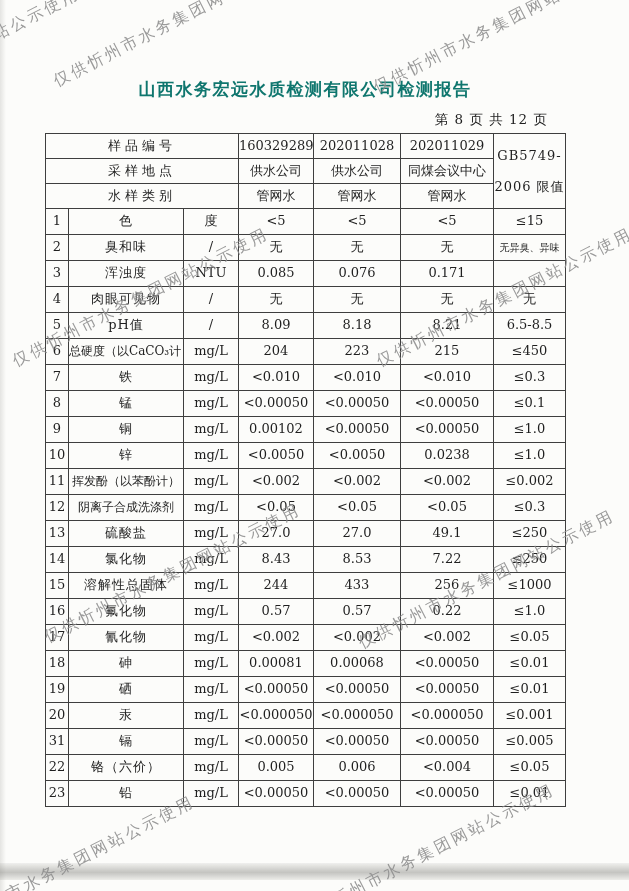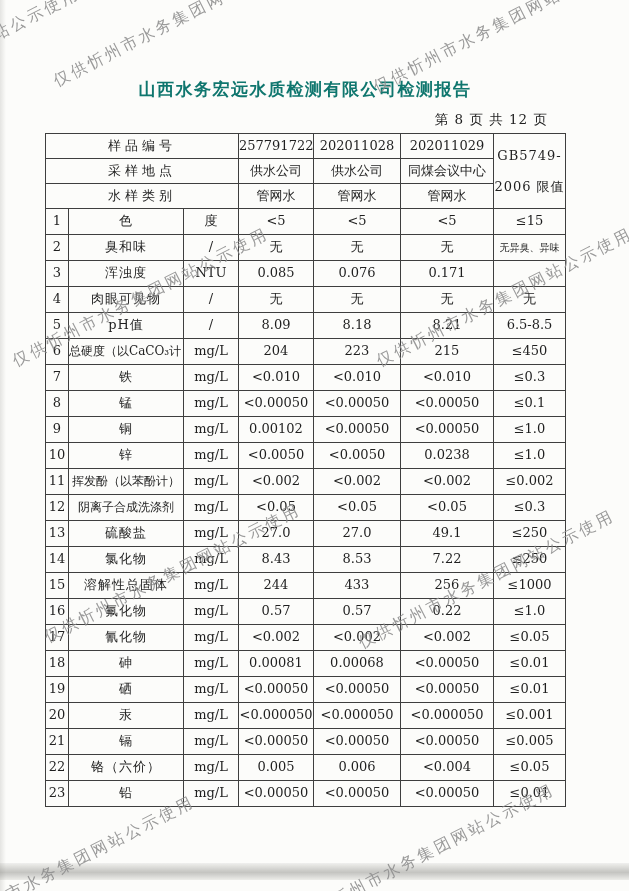--- a/index.html
+++ b/index.html
@@ -78,21 +78,21 @@
         <col style="width:115px">
         <col style="width:55px">
       <col style="width:75px">
         <col style="width:87px">
         <col style="width:93px">
         <col style="width:72px">
     </colgroup>
     <thead>
       <tr>
         <td colspan="3" class="hl">样品编号</td>
-        <td>257791722</td>
+        <td>160329289</td>
         <td>202011028</td>
         <td>202011029</td>
         <td rowspan="3" class="limit-head">
           <div>GB5749-</div>
           <div>2006 限值</div>
         </td>
       </tr>
       <tr>
         <td colspan="3" class="hl">采样地点</td>
         <td>供水公司</td>
@@ -281,21 +281,21 @@
         <tr>
           <td class="c-no">20</td>
           <td class="c-param">汞</td>
           <td class="c-unit">mg/L</td>
           <td class="c-v1">&lt;0.000050</td>
           <td class="c-v2">&lt;0.000050</td>
           <td class="c-v3">&lt;0.000050</td>
           <td class="c-limit">≤0.001</td>
         </tr>
         <tr>
-          <td class="c-no">21</td>
+          <td class="c-no">31</td>
           <td class="c-param">镉</td>
           <td class="c-unit">mg/L</td>
           <td class="c-v1">&lt;0.00050</td>
           <td class="c-v2">&lt;0.00050</td>
           <td class="c-v3">&lt;0.00050</td>
           <td class="c-limit">≤0.005</td>
         </tr>
         <tr>
           <td class="c-no">22</td>
           <td class="c-param">铬（六价）</td>

